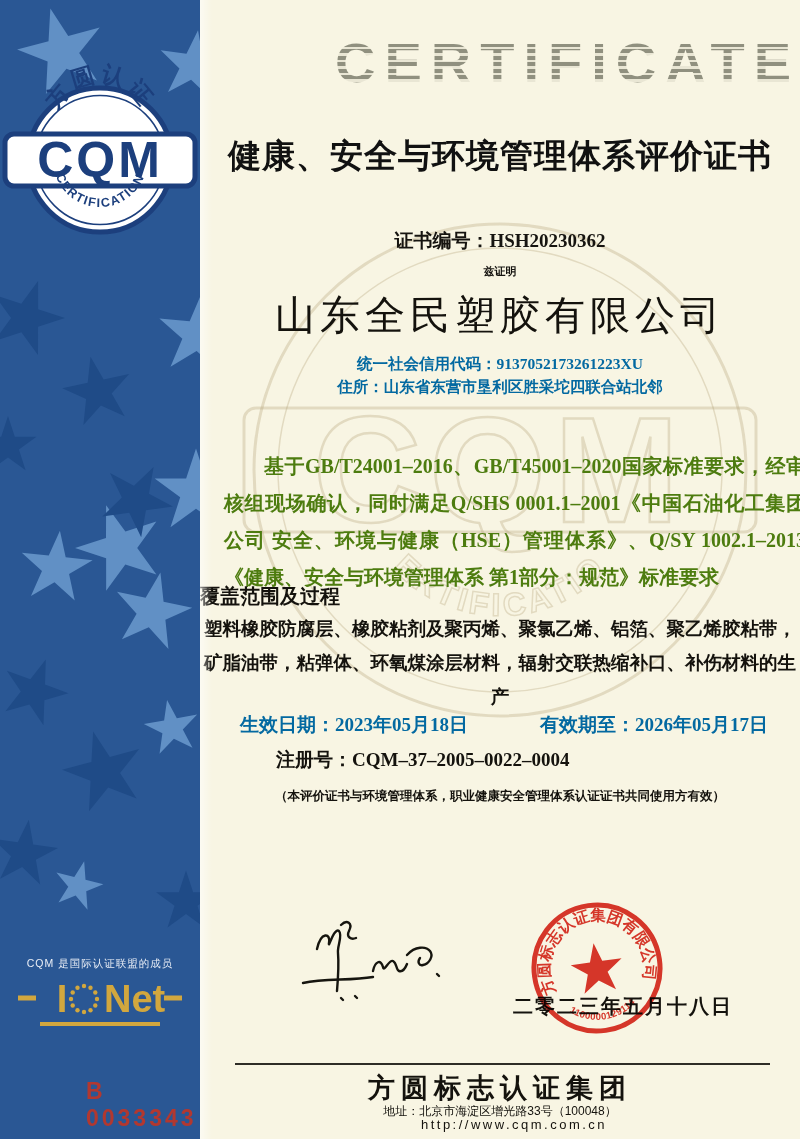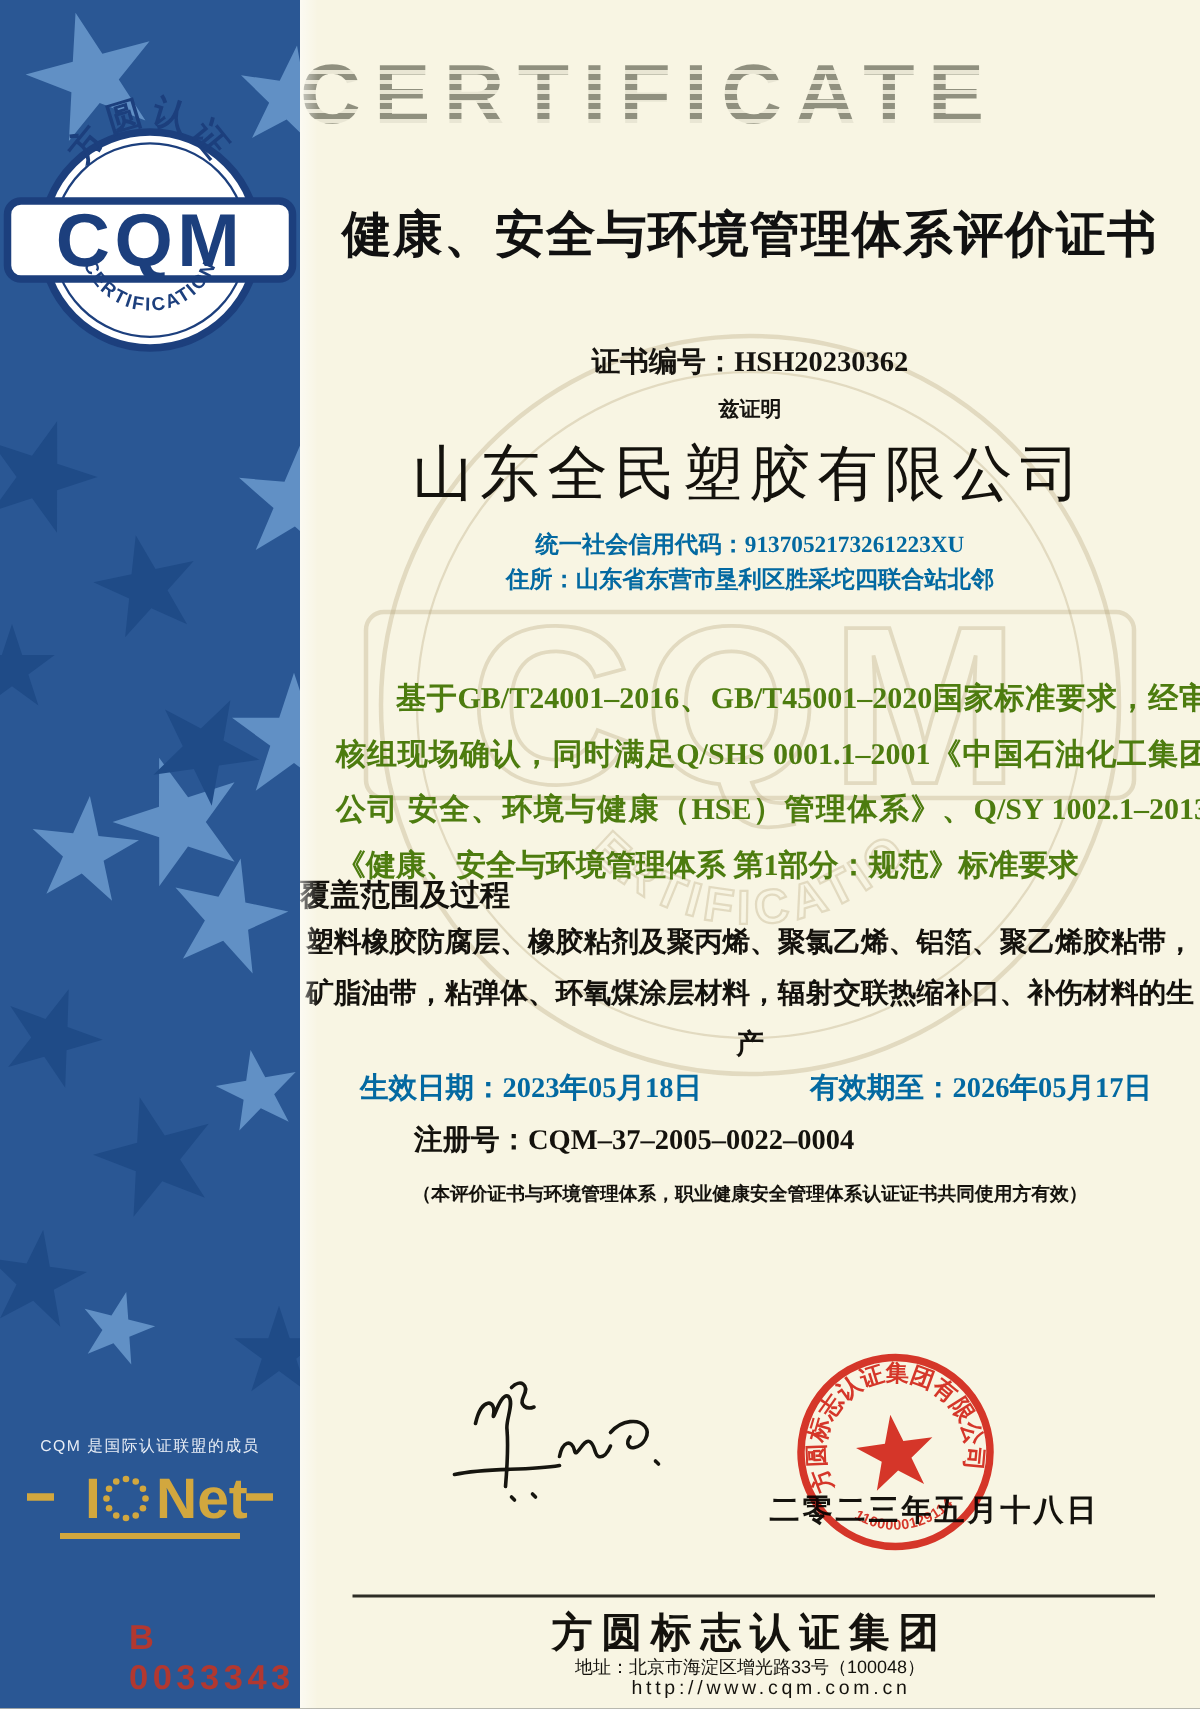--- a/index.html
+++ b/index.html
@@ -13,35 +13,35 @@
           font-family:"Liberation Sans","DejaVu Sans",sans-serif;font-size:10.5px;
           color:#e9eef6;letter-spacing:1px;}
   .iqnet{position:absolute;left:10px;top:974px;}
   .serial{position:absolute;left:42px;top:1078px;font-family:"Liberation Sans","DejaVu Sans",sans-serif;
           font-size:23px;font-weight:bold;color:#b23830;letter-spacing:3px;margin-left:44px;}
   
   .paper{position:absolute;left:200px;top:0;width:600px;height:1139px;background:#f8f5e3;overflow:hidden;}
   .paper::before{content:"";position:absolute;left:0;top:0;bottom:0;width:12px;z-index:9;
                  background:linear-gradient(90deg,rgba(255,255,255,.55),rgba(255,255,255,0));pointer-events:none;}
   .watermark{position:absolute;left:40px;top:210px;opacity:.9;z-index:0;}
-  .ghost{position:absolute;top:30px;width:100%;text-align:left;z-index:1;
+  .ghost{position:absolute;top:30px;width:100%;text-align:right;z-index:1;
          font-family:"Liberation Sans","DejaVu Sans",sans-serif;font-weight:700;
          font-size:56px;letter-spacing:9px;color:#9b9a8e;}
   @supports ((-webkit-background-clip:text) or (background-clip:text)){
     .ghost{color:transparent;
       background-image:repeating-linear-gradient(180deg,#90907f 0px,#90907f 4px,#e9e6d4 4px,#e9e6d4 6.5px);
       -webkit-background-clip:text;background-clip:text;}
   }
   .title{position:absolute;top:134px;width:100%;margin:0;text-align:center;z-index:1;
          font-family:"Liberation Sans","DejaVu Sans",sans-serif;font-weight:900;
          font-size:33px;color:#111;letter-spacing:1px;}
   .certno{position:absolute;top:228px;width:100%;text-align:center;z-index:1;
           font-size:19px;font-weight:600;color:#161410;}
   .hereby{position:absolute;top:264px;width:100%;text-align:center;z-index:1;
-          font-size:14px;font-weight:700;color:#161410;}
+          font-size:11px;font-weight:700;color:#161410;}
   .company{position:absolute;top:288px;width:100%;text-align:center;z-index:1;
            font-size:40px;letter-spacing:5px;color:#14120d;}
   .info{position:absolute;top:352px;width:100%;text-align:center;z-index:1;
         font-size:15.5px;line-height:23px;color:#0369a1;font-weight:600;}
   .body-par{position:absolute;top:432px;left:8px;width:582px;margin:16px;z-index:1;
             font-size:20px;font-weight:700;line-height:37px;color:#4d7c0f;
             text-align:justify;text-indent:2em;}
   .scope-head{position:absolute;top:583px;width:100%;text-align:left;z-index:1;
               font-size:20px;font-weight:700;color:#14120d;}
   .scope{position:absolute;top:612px;left:4px;width:592px;text-align:center;z-index:1;

